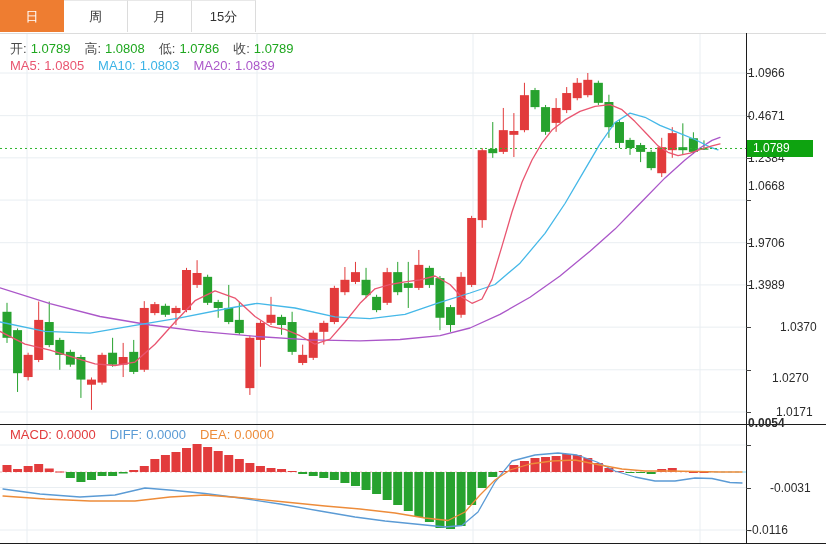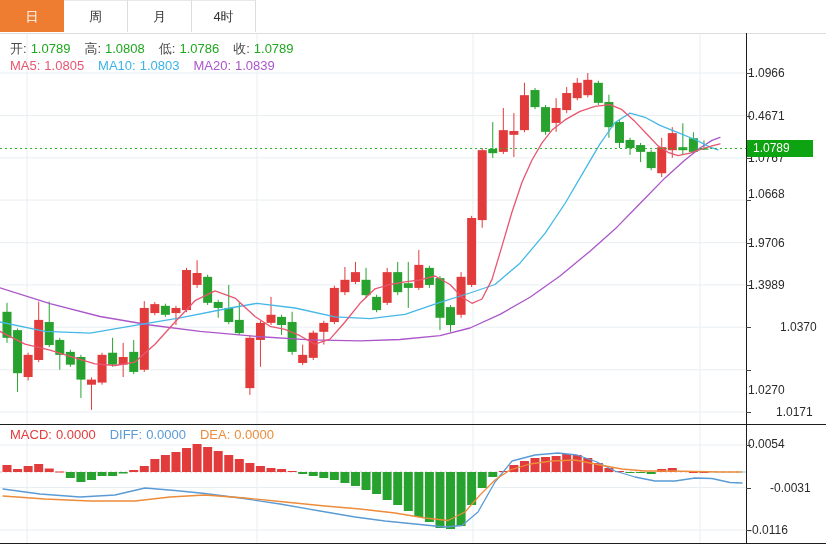--- a/index.html
+++ b/index.html
@@ -27,21 +27,21 @@
                font-size:12px;line-height:17px;padding-left:6px;z-index:5;}
 </style>
 </head>
 <body>
 
 <div id="app">
   <div id="toolbar">
       <div class="tab active">日</div>
       <div class="tab">周</div>
       <div class="tab">月</div>
-      <div class="tab">4时</div>
+      <div class="tab">15分</div>
     </div>
 
   <svg id="chart-svg" width="746" height="545">
       <line x1="0" y1="73" x2="746" y2="73" stroke="#e9eef2"></line>
       <line x1="0" y1="115.64150943396224" x2="746" y2="115.64150943396224" stroke="#e9eef2"></line>
       <line x1="0" y1="157.8566037735849" x2="746" y2="157.8566037735849" stroke="#e9eef2"></line>
       <line x1="0" y1="200.07169811320756" x2="746" y2="200.07169811320756" stroke="#e9eef2"></line>
       <line x1="0" y1="242.71320754716982" x2="746" y2="242.71320754716982" stroke="#e9eef2"></line>
       <line x1="0" y1="284.9283018867925" x2="746" y2="284.9283018867925" stroke="#e9eef2"></line>
       <line x1="0" y1="327.1433962264151" x2="746" y2="327.1433962264151" stroke="#e9eef2"></line>
@@ -272,37 +272,37 @@
   <div id="axis-v"></div>
   <div id="sep-mid"></div>
   <div id="sep-bot"></div>
 
   <div id="price-axis">
       <div class="tickdash" style="top: 73px;"></div>
       <div class="tick" style="top: 66px;">1.0966</div>
       <div class="tickdash" style="top: 115.642px;"></div>
       <div class="tick" style="top: 108.642px;">0.4671</div>
       <div class="tickdash" style="top: 157.857px;"></div>
-      <div class="tick" style="top: 150.857px;">1.0767</div>
+      <div class="tick" style="top: 150.857px;">1.2384</div>
       <div class="tickdash" style="top: 200.072px;"></div>
-      <div class="tick" style="top: 187px;">1.0668</div>
+      <div class="tick" style="top: 179px;">1.0668</div>
       <div class="tickdash" style="top: 242.713px;"></div>
       <div class="tick" style="top: 235.713px;">1.9706</div>
       <div class="tickdash" style="top: 284.928px;"></div>
       <div class="tick" style="top: 277.928px;">1.3989</div>
       <div class="tickdash" style="top: 327.143px;"></div>
       <div class="tick" style="top: 320.143px; margin-left: 32px;">1.0370</div>
       <div class="tickdash" style="top: 369.785px;"></div>
-      <div class="tick" style="top: 383px;">1.0270</div>
+      <div class="tick" style="top: 371px; margin-left: 24px;">1.0270</div>
       <div class="tickdash" style="top: 412px;"></div>
       <div class="tick" style="top: 405px; padding-left: 28px;">1.0171</div>
     </div>
   <div id="macd-axis">
       <div class="tickdash" style="top: 445px;"></div>
-      <div class="tick" style="top: 437px;">0.0054</div>
+      <div class="tick" style="top: 416px; font-weight: bold;">0.0054</div>
       <div class="tickdash" style="top: 487.5px;"></div>
       <div class="tick" style="top: 480.5px; margin-left: 22px;">-0.0031</div>
       <div class="tickdash" style="top: 530px;"></div>
       <div class="tick" style="top: 523px;">-0.0116</div>
     </div>
 
   <div id="price-badge" style="top: 140.475px;">1.0789</div>
 </div>
 
 </body></html>

